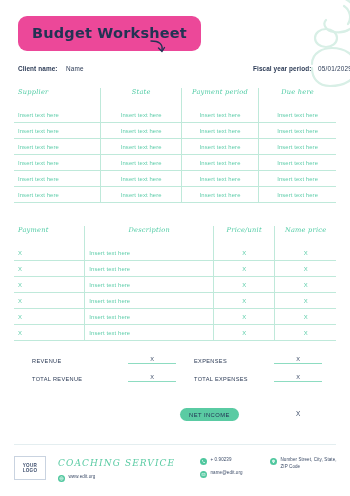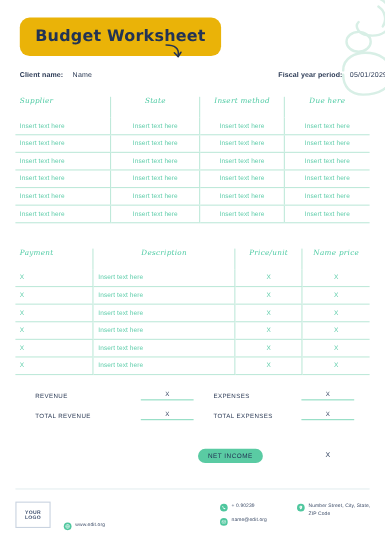--- a/index.html
+++ b/index.html
@@ -10,21 +10,21 @@
     overflow:hidden;position:relative;
   }
   .page{position:absolute;inset:0;overflow:hidden;}
 
   
   .corner-art{position:absolute;top:-6px;right:-6px;width:70px;height:100px;pointer-events:none;}
 
   
   .title-wrap{position:absolute;left:18px;top:16px;}
   .title-pill{
-    background:#eab308;border-radius:9px;
+    background:#ec4899;border-radius:9px;
     padding:8px 14px 9px 14px;display:inline-block;
   }
   .title-text{
     font-family:"DejaVu Sans",sans-serif;
     font-size:14.5px;font-weight:700;color:#223354;
     letter-spacing:.2px;white-space:nowrap;
   }
   .title-arrow{position:absolute;left:148px;top:40px;width:20px;height:16px;}
 
   
@@ -141,21 +141,21 @@
       <colgroup>
           <col style="width:27%">
           <col style="width:25%">
           <col style="width:24%">
           <col style="width:24%">
         </colgroup>
       <thead>
         <tr>
           <th class="lft">Supplier</th>
           <th class="vdiv">State</th>
-          <th class="vdiv">Insert method</th>
+          <th class="vdiv">Payment period</th>
           <th class="vdiv">Due here</th>
         </tr>
       </thead>
       <tbody>
         <tr>
           <td class="lft">Insert text here</td>
           <td class="vdiv">Insert text here</td>
           <td class="vdiv">Insert text here</td>
           <td class="vdiv">Insert text here</td>
         </tr>
@@ -269,20 +269,21 @@
   <div class="net-val">X</div>
 
   <div class="footer-rule"></div>
   <div class="footer">
 
     <div class="logo-box">
       <span>YOUR</span>
       <span>LOGO</span>
     </div>
 
+    <div class="brand">COACHING SERVICE</div>
 
     <div class="ctc ctc-web">
       <span class="dot">
         <svg viewBox="0 0 10 10" width="5" height="5">
             <circle cx="5" cy="5" r="3.6" fill="none" stroke="#fff" stroke-width="0.9"></circle>
             <path d="M1.4 5h7.2M5 1.4c1.6 1.9 1.6 5.3 0 7.2M5 1.4C3.4 3.3 3.4 6.7 5 8.6" fill="none" stroke="#fff" stroke-width="0.8"></path>
           </svg>
       </span>
       <span class="txt">www.edit.org</span>
     </div>

